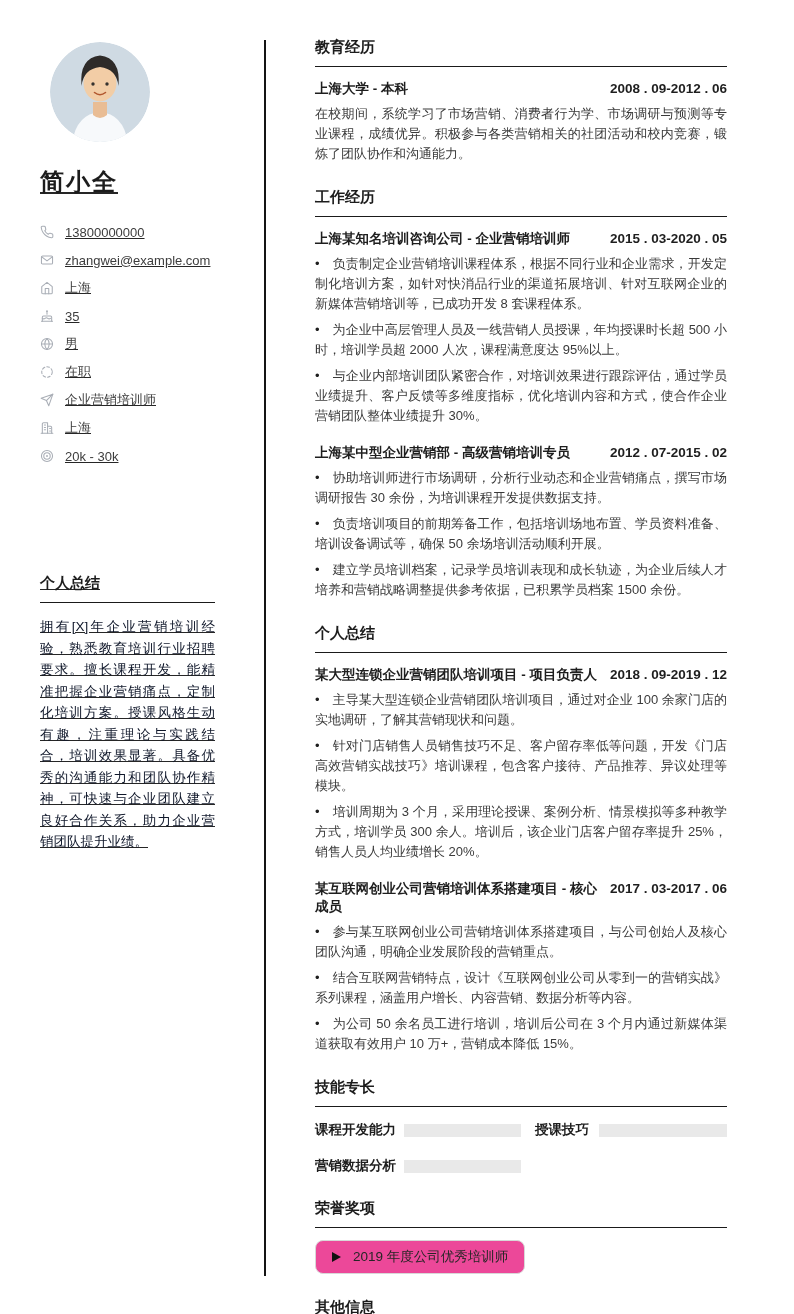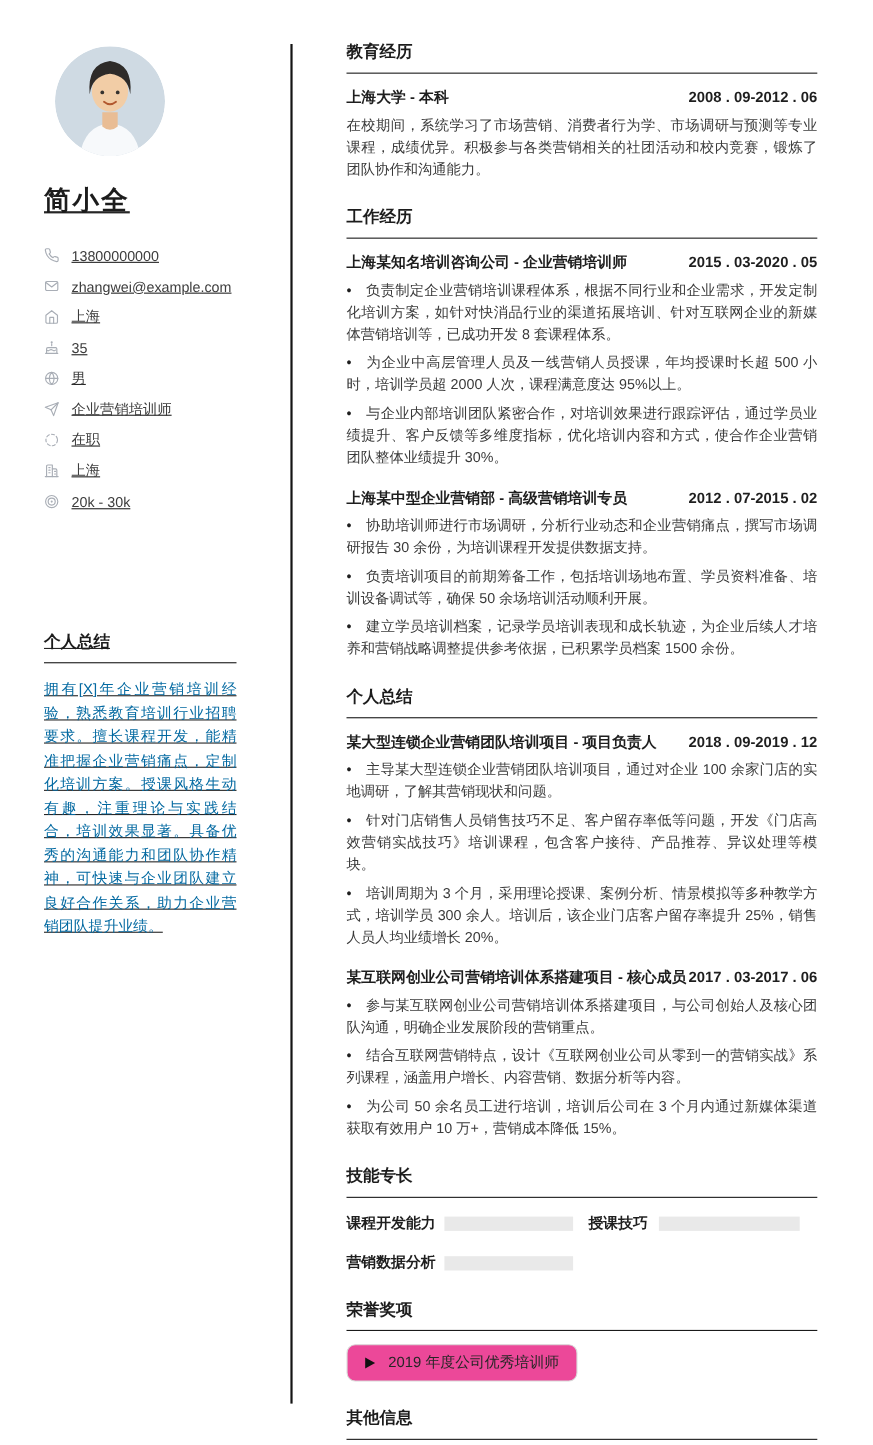--- a/index.html
+++ b/index.html
@@ -10,27 +10,27 @@
   
   aside { width:265px; flex:0 0 265px; padding:42px 50px 0 40px;text-decoration:underline; }
   .avatar { width:100px; height:100px; border-radius:50%; overflow:hidden; margin-left:10px; }
   .name { font-size:24px; font-weight:700; letter-spacing:2px; margin-top:24px; color:#1c1c1c; }
   ul.contact { list-style:none; margin-top:20px; }
   ul.contact li { display:flex; align-items:center; height:28px; font-size:13px; color:#3d3d3d; }
   .ic { width:14px; height:14px; margin-right:11px; flex:0 0 14px; display:flex; align-items:center; }
   .ic svg { width:14px; height:14px; display:block; stroke:#a9aeb6; fill:none; stroke-width:1.8; stroke-linecap:round; stroke-linejoin:round; }
   .side-sec { margin-top:104px; }
   .side-sec h2 { font-size:15px; font-weight:700; padding-bottom:9px; border-bottom:1.5px solid #1a1a1a; color:#1c1c1c; }
-  .side-sec p { margin-top:13px; font-size:13.5px; line-height:21.5px; color:#0369a1; text-align:justify; }
+  .side-sec p { margin-top:13px; font-size:13.5px; line-height:21.5px; color:#0f172a; text-align:justify; }
 
   
   .vdivider { position:absolute; left:264px; top:40px; width:2px; height:1236px; background:#141414; }
 
   
-  main { flex:1; padding:38px 51px 0 50px; }
+  main { flex:1; padding:38px 67px 0 50px; }
   section { margin-bottom:24px; }
   section > h2 { font-size:15px; font-weight:700; padding-bottom:9px; border-bottom:1.5px solid #1a1a1a; color:#1c1c1c; }
   .entry-head { display:flex; justify-content:space-between; align-items:baseline; margin-top:13px; }
   .entry-name { font-size:13.5px; font-weight:700; color:#1e1e1e; }
   .entry-date { font-size:13.5px; font-weight:700; color:#1e1e1e; white-space:nowrap; }
   p.desc { margin-top:6px; font-size:13px; line-height:20px; color:#3a3a3a; text-align:justify; }
   p.bullet { margin-top:6px; font-size:13px; line-height:20px; color:#3a3a3a; text-align:justify; }
   p.bullet::before { content:"•"; color:#1e1e1e; margin-right:13px; }
 
   
@@ -117,33 +117,33 @@
               <circle cx="12" cy="12" r="9.5"></circle>
               <path d="M2.5 12h19"></path>
               <path d="M12 2.5a14.5 14.5 0 0 1 3.8 9.5 14.5 14.5 0 0 1-3.8 9.5 14.5 14.5 0 0 1-3.8-9.5A14.5 14.5 0 0 1 12 2.5z"></path>
             </svg>
           </span>
         <span>男</span>
       </li>
       <li>
         <span class="ic">
             <svg viewBox="0 0 24 24">
+              <circle cx="12" cy="12" r="9" stroke-dasharray="4.6 3.6"></circle>
+            </svg>
+          </span>
+        <span>在职</span>
+      </li>
+      <li>
+        <span class="ic">
+            <svg viewBox="0 0 24 24">
               <path d="M22 2L11 13"></path>
               <path d="M22 2l-7 20-4-9-9-4z"></path>
             </svg>
           </span>
         <span>企业营销培训师</span>
-      </li>
-      <li>
-        <span class="ic">
-            <svg viewBox="0 0 24 24">
-              <circle cx="12" cy="12" r="9" stroke-dasharray="4.6 3.6"></circle>
-            </svg>
-          </span>
-        <span>在职</span>
       </li>
       <li>
         <span class="ic">
             <svg viewBox="0 0 24 24">
               <path d="M4 21V5a2 2 0 0 1 2-2h7v18"></path>
               <path d="M13 9h5a2 2 0 0 1 2 2v10"></path>
               <path d="M2 21h20"></path>
               <path d="M7.5 7h2M7.5 11h2M7.5 15h2M16.5 13h1.5M16.5 17h1.5"></path>
             </svg>
           </span>

